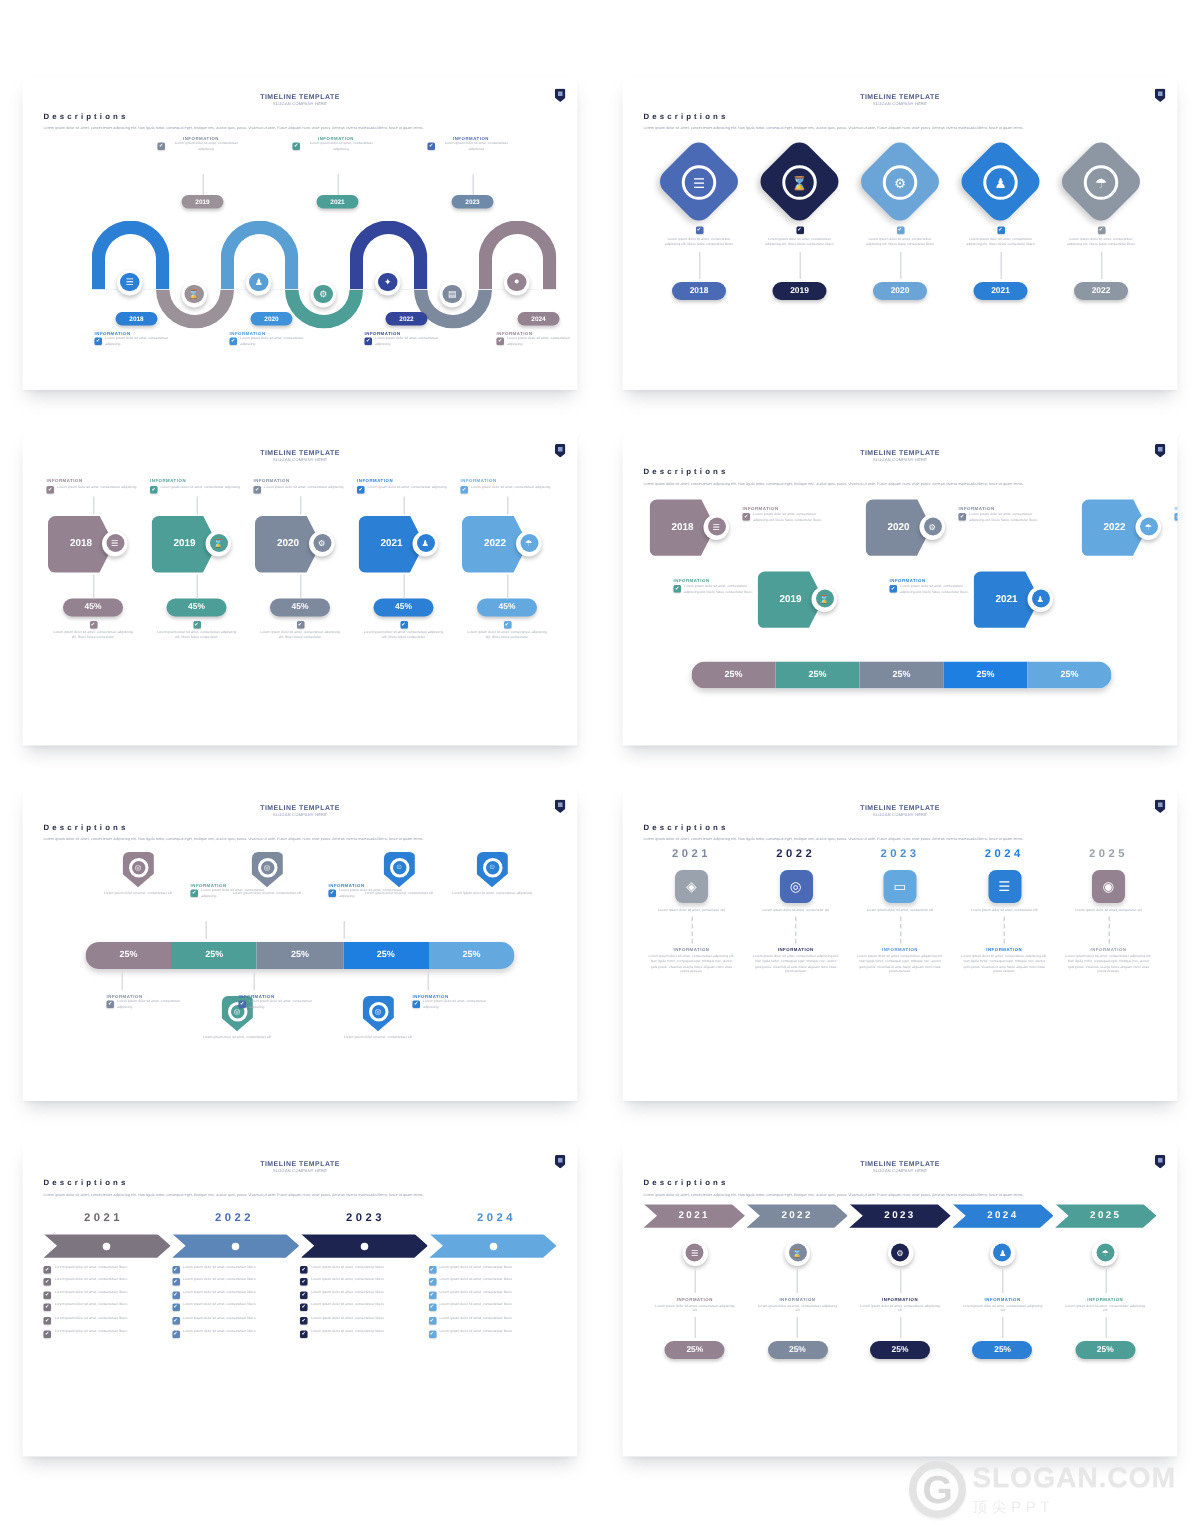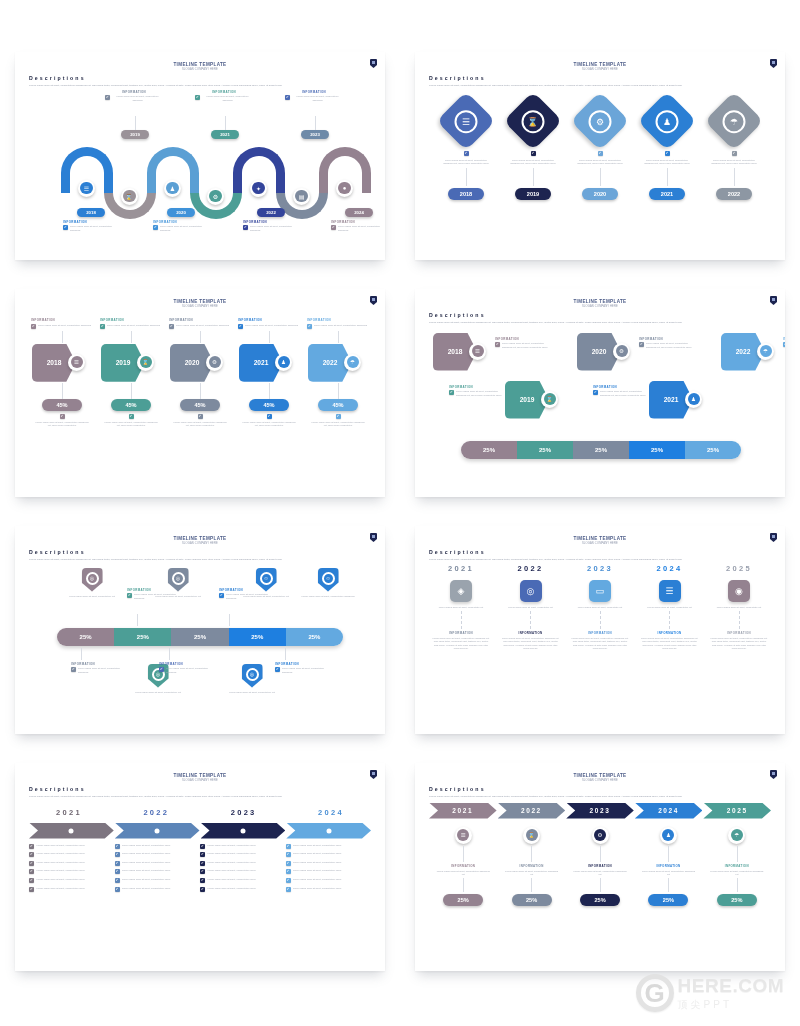--- a/index.html
+++ b/index.html
@@ -897,16 +897,16 @@
     </div>
           </div>
         </div>
       </div>
     </div>
   </div>
 
 <div class="wm">
   <div class="wm-g">G</div>
   <div>
-    <div class="wm-t1">HERE.COM</div>
+    <div class="wm-t1">SLOGAN.COM</div>
     <div class="wm-t2">顶尖PPT</div>
   </div>
 </div>
 
 </body></html>

